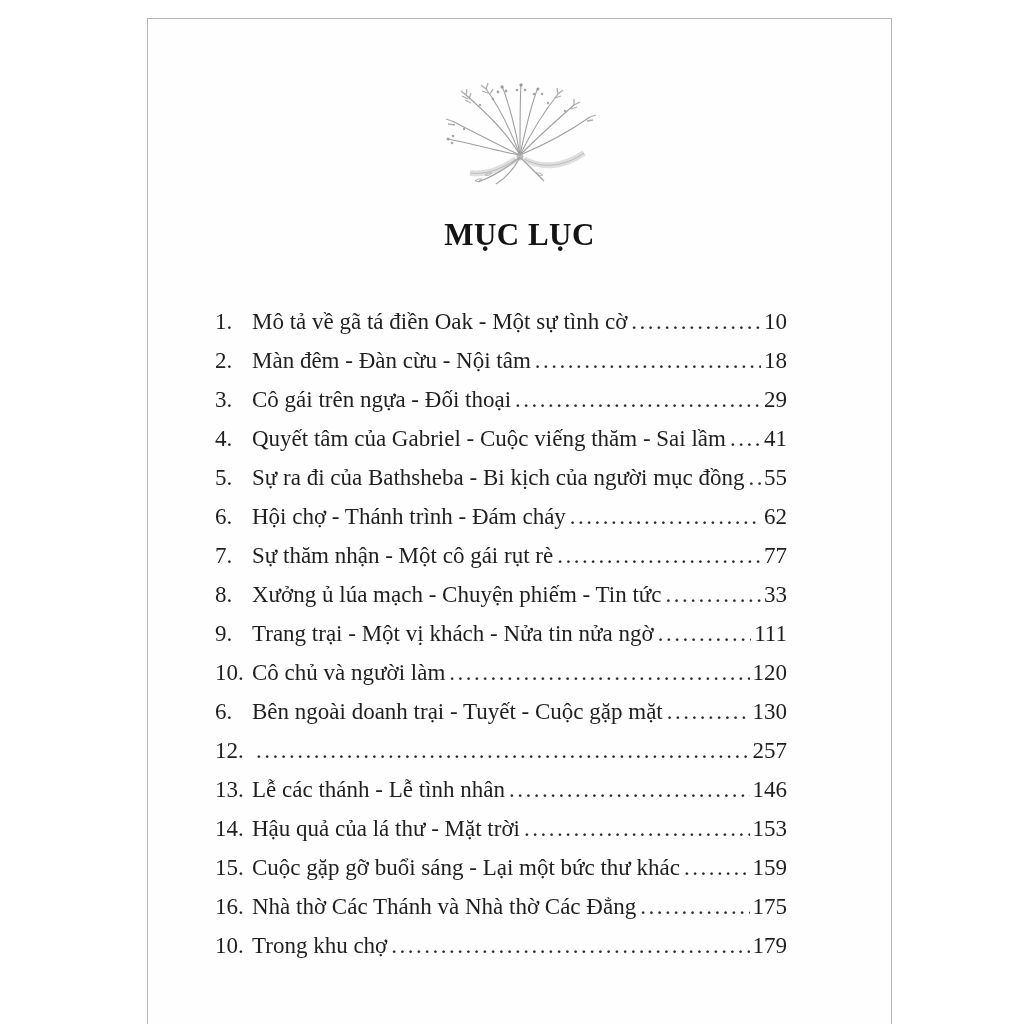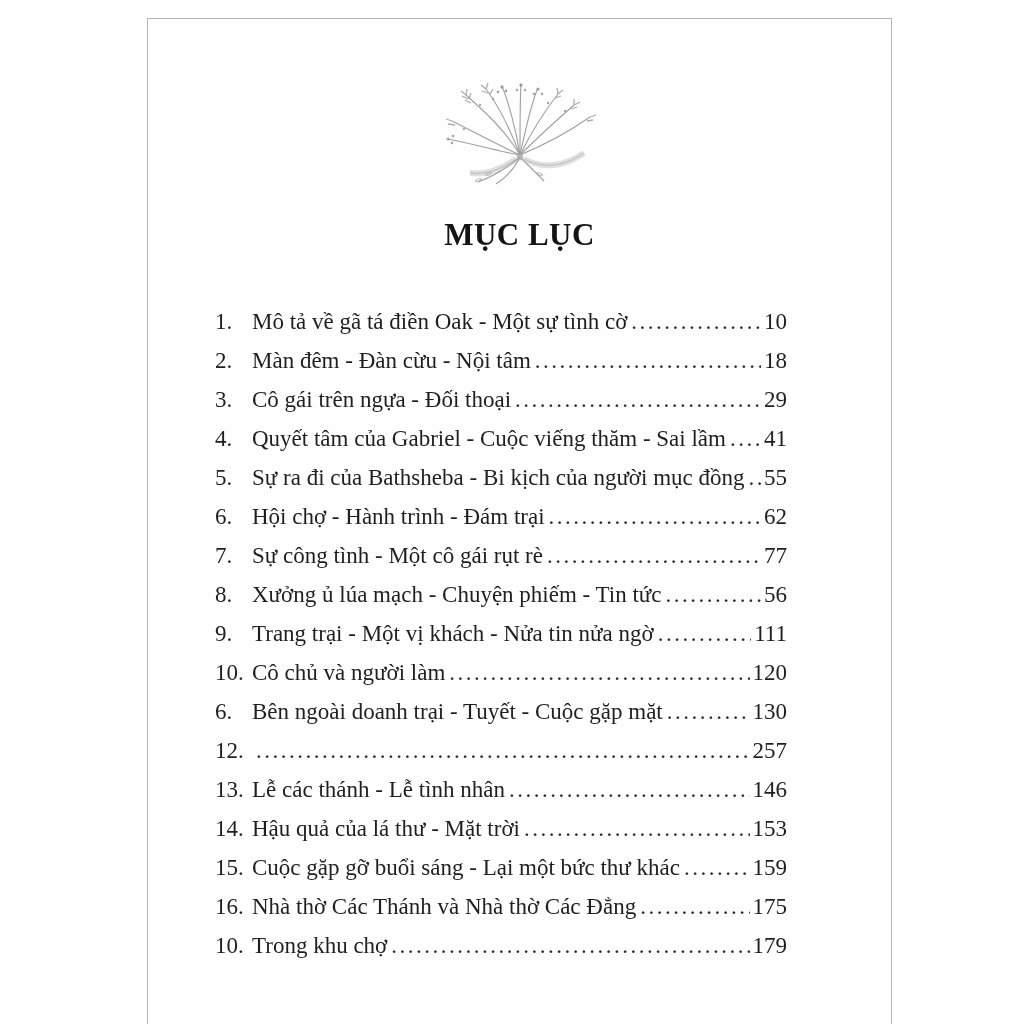--- a/index.html
+++ b/index.html
@@ -158,35 +158,35 @@
         <span class="toc-page">41</span>
       </li>
       <li class="toc-row">
         <span class="toc-num">5.</span>
         <span class="toc-title">Sự ra đi của Bathsheba - Bi kịch của người mục đồng</span>
         <span class="toc-leader">......................................................................................................................................................</span>
         <span class="toc-page">55</span>
       </li>
       <li class="toc-row">
         <span class="toc-num">6.</span>
-        <span class="toc-title">Hội chợ - Hành trình - Đám trại</span>
+        <span class="toc-title">Hội chợ - Thánh trình - Đám cháy</span>
         <span class="toc-leader">......................................................................................................................................................</span>
         <span class="toc-page">62</span>
       </li>
       <li class="toc-row">
         <span class="toc-num">7.</span>
-        <span class="toc-title">Sự công tình - Một cô gái rụt rè</span>
+        <span class="toc-title">Sự thăm nhận - Một cô gái rụt rè</span>
         <span class="toc-leader">......................................................................................................................................................</span>
         <span class="toc-page">77</span>
       </li>
       <li class="toc-row">
         <span class="toc-num">8.</span>
         <span class="toc-title">Xưởng ủ lúa mạch - Chuyện phiếm - Tin tức</span>
         <span class="toc-leader">......................................................................................................................................................</span>
-        <span class="toc-page">56</span>
+        <span class="toc-page">33</span>
       </li>
       <li class="toc-row">
         <span class="toc-num">9.</span>
         <span class="toc-title">Trang trại - Một vị khách - Nửa tin nửa ngờ</span>
         <span class="toc-leader">......................................................................................................................................................</span>
         <span class="toc-page">111</span>
       </li>
       <li class="toc-row">
         <span class="toc-num">10.</span>
         <span class="toc-title">Cô chủ và người làm</span>

